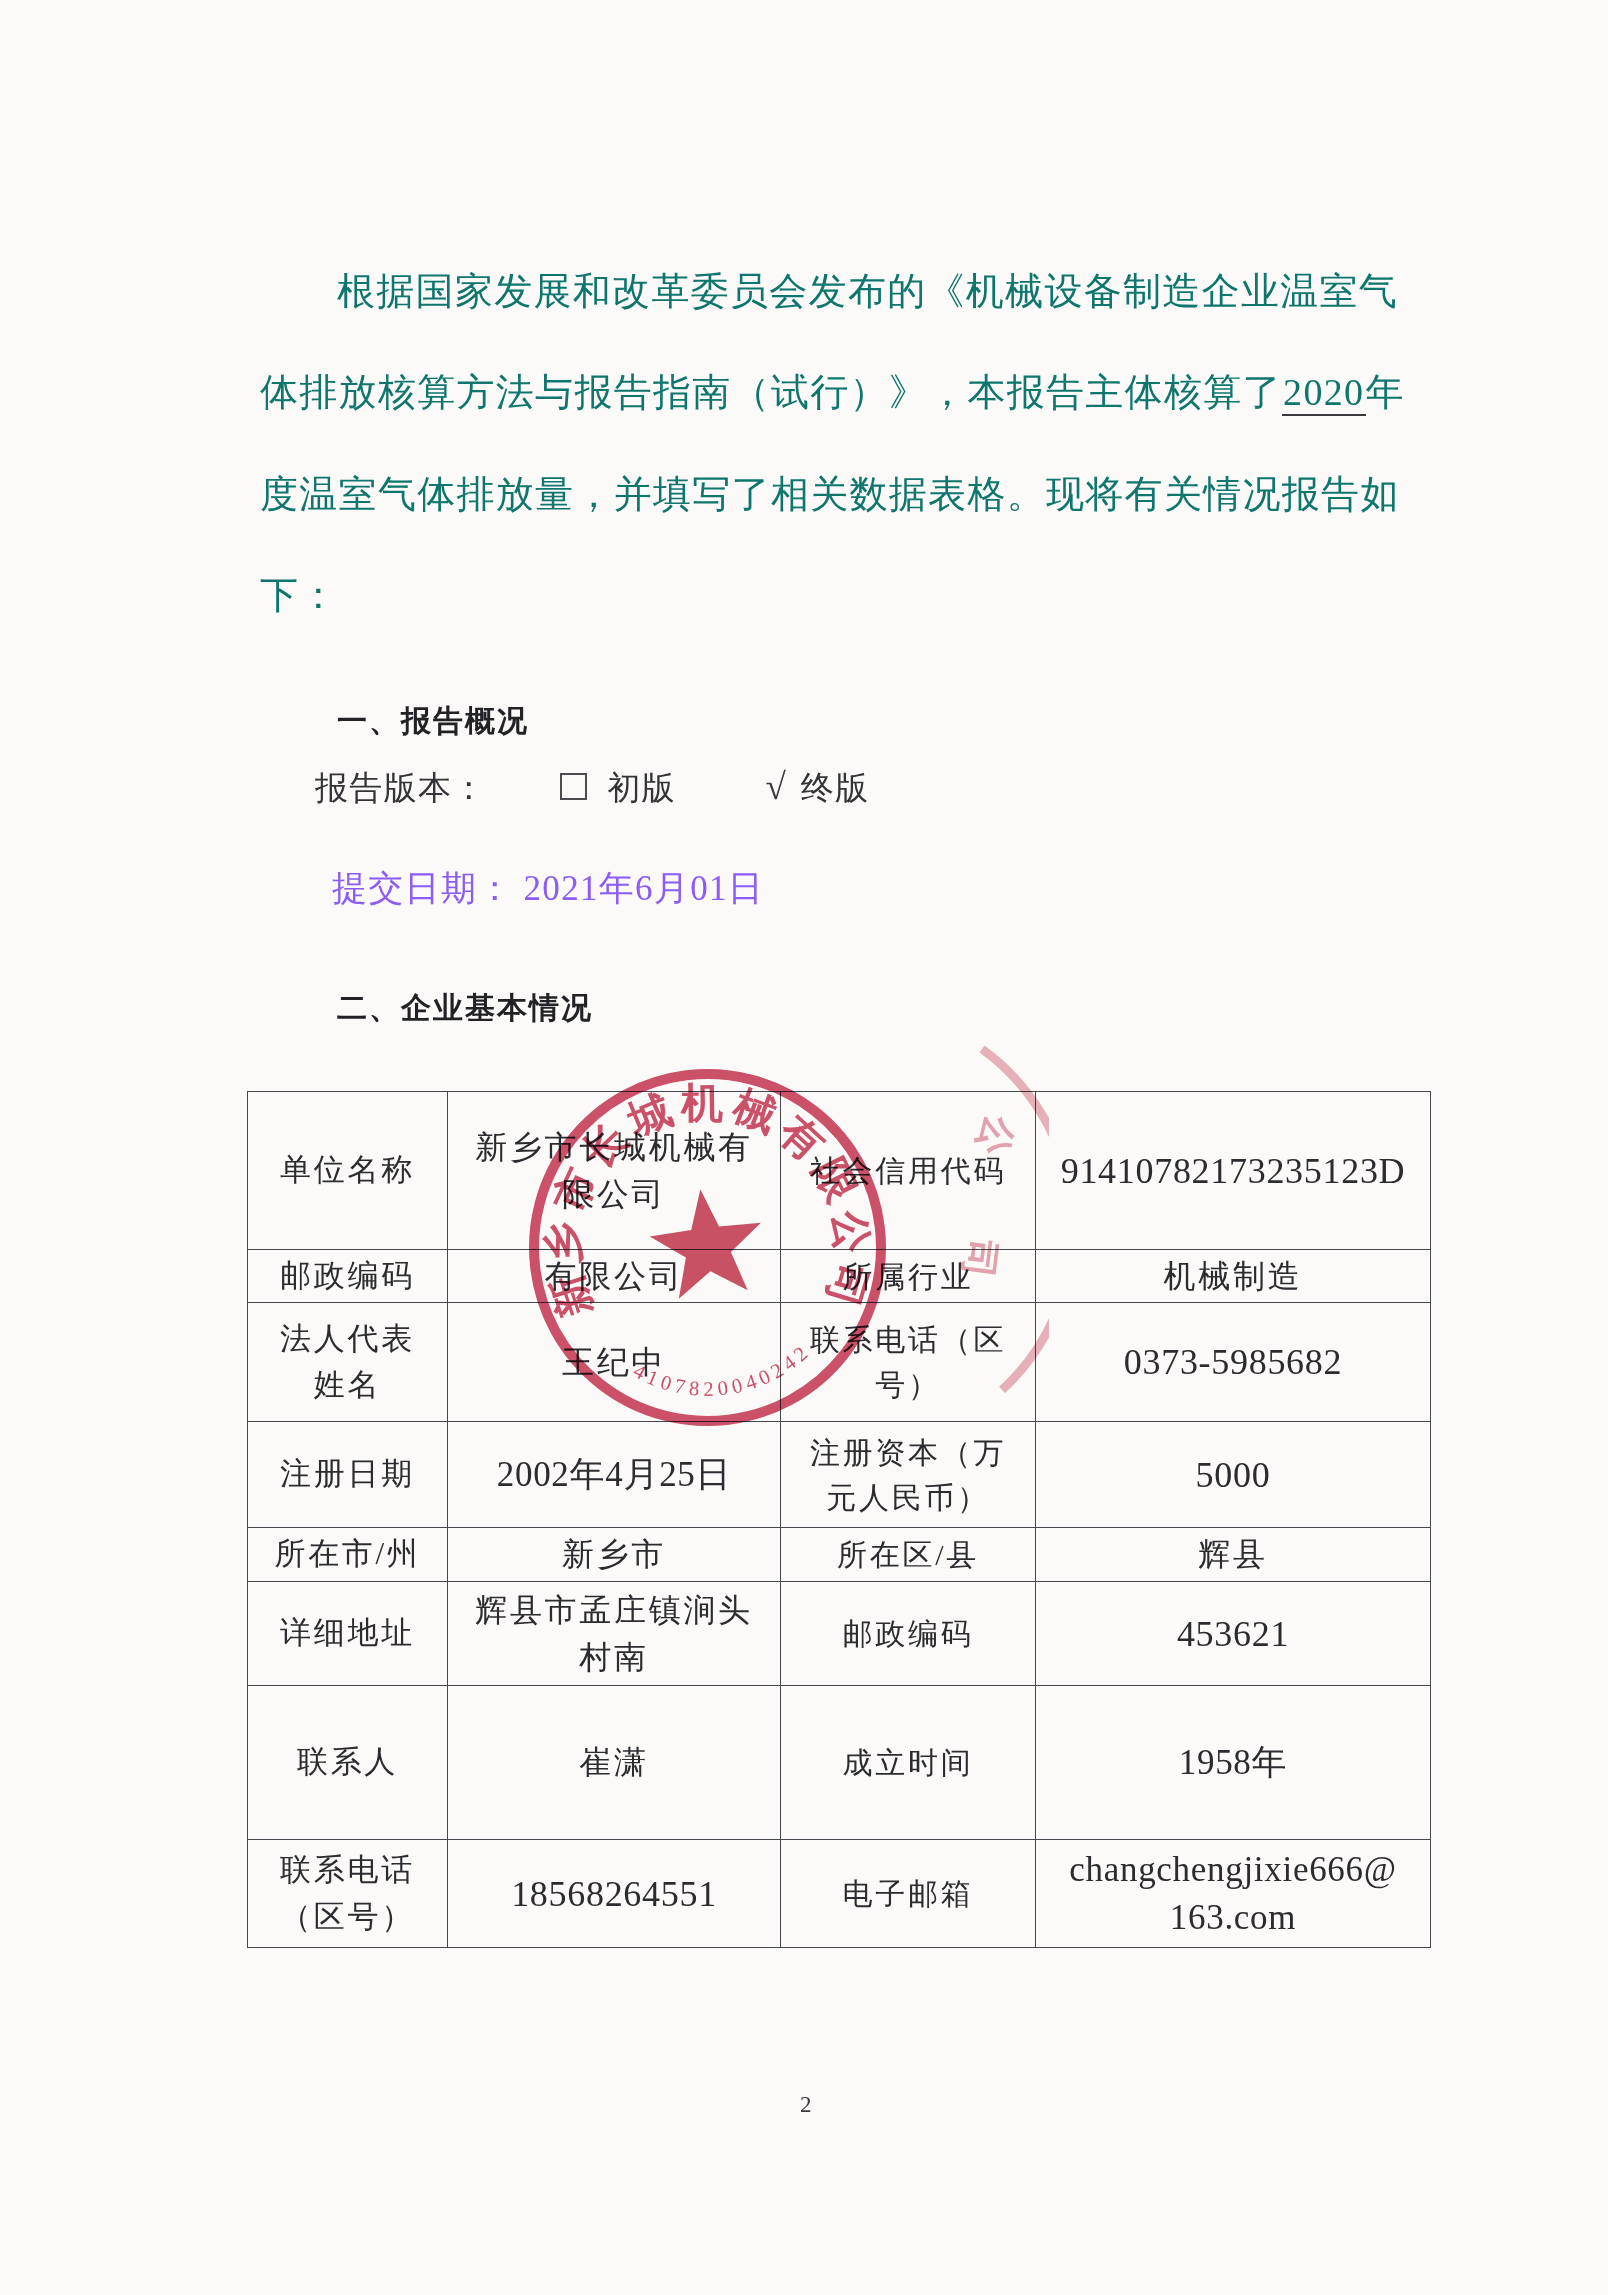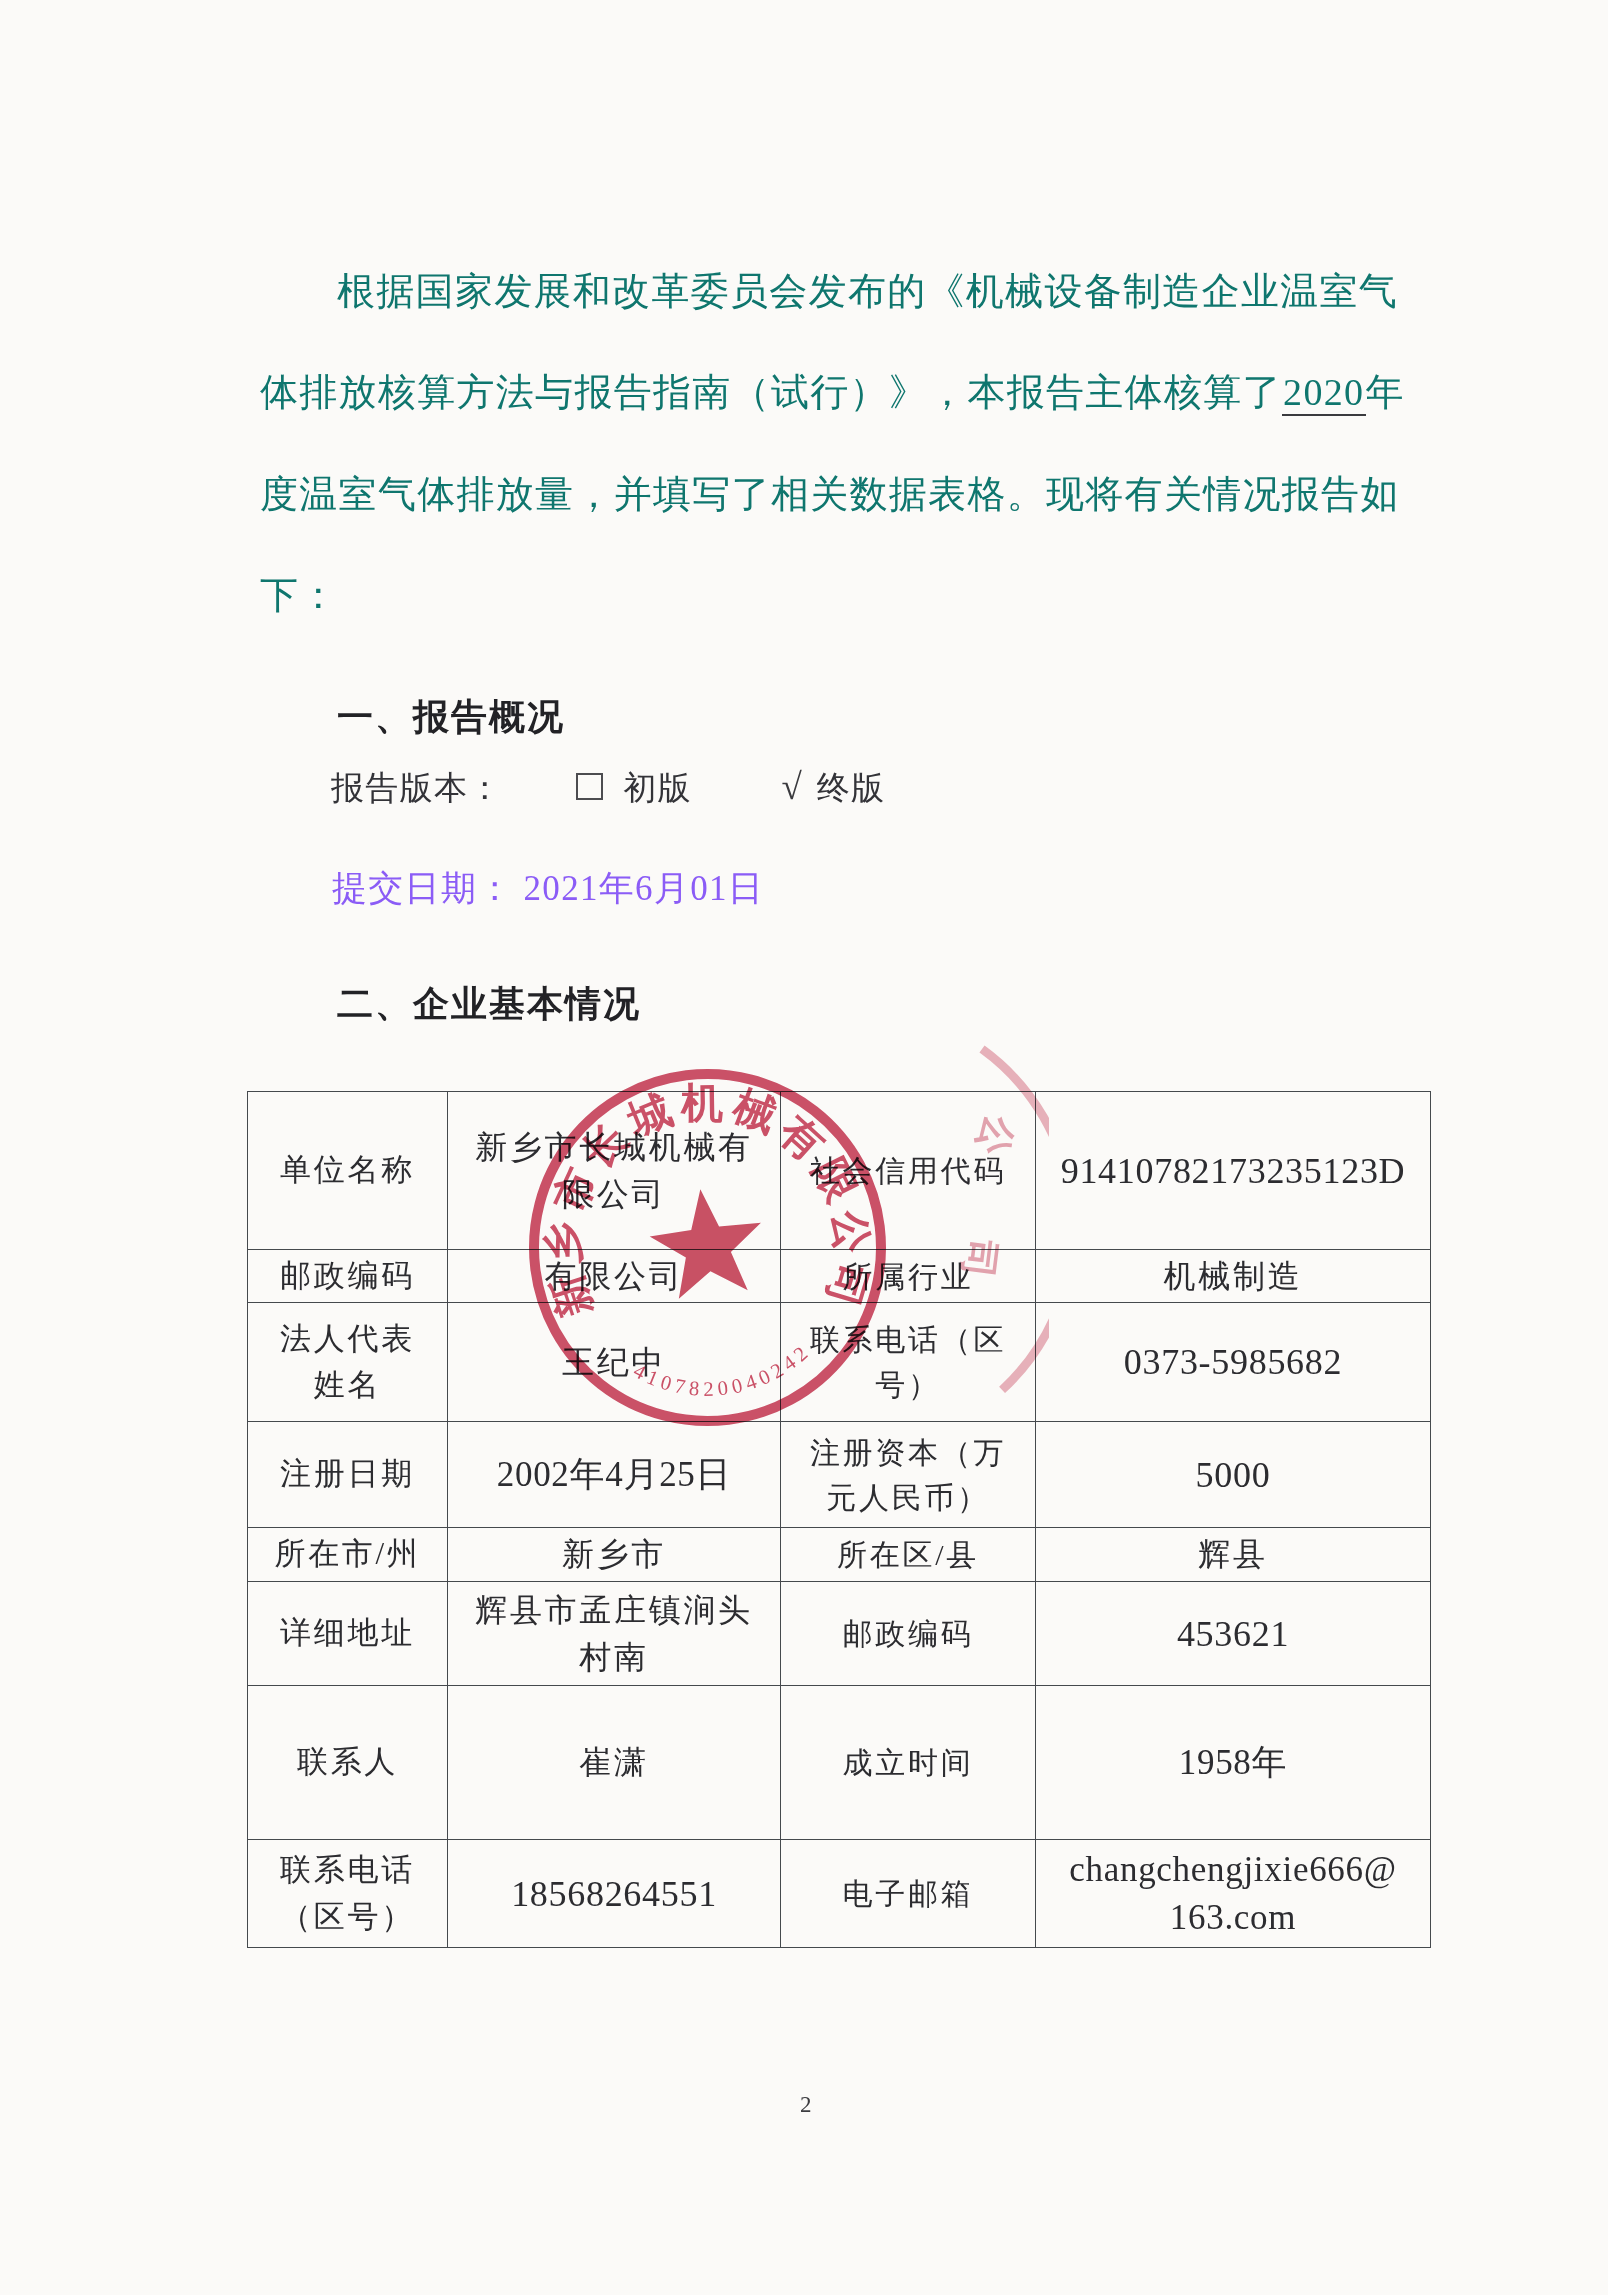--- a/index.html
+++ b/index.html
@@ -11,27 +11,27 @@
   }
   
   .pline{position:absolute; left:260px; font-size:38px; letter-spacing:1.3px; white-space:nowrap; color:#0f766e;}
   .pl1{top:266px; left:337px;}
   .pl2{top:367px;}
   .pl3{top:469px;}
   .pl4{top:570px;}
   .u2020{font-family:Liberation Serif, serif; border-bottom:2.7px solid #3a3a3e; padding:0 1.3px 1.3px 1.3px;}
   
   .h-sec{
-    position:absolute; left:337px; font-size:36px; font-weight:bold; letter-spacing:2px;
-    color:#222226; font-family:"Liberation Sans","DejaVu Sans",sans-serif; white-space:nowrap;
+    position:absolute; left:337px; font-size:30px; font-weight:bold; letter-spacing:2px;
+    color:#222226; font-family:"Liberation Sans","DejaVu Sans",sans-serif; white-space:nowrap;margin-top:8px;
   }
   .h1{top:693px;}
   .h2{top:980px;}
   
-  .vline{position:absolute; left:331px; top:765px; font-size:33px; letter-spacing:1.3px; white-space:nowrap; color:#333338;}
+  .vline{position:absolute; left:315px; top:765px; font-size:33px; letter-spacing:1.3px; white-space:nowrap; color:#333338;}
   .checkbox{
     display:inline-block; width:23px; height:23px; border:2px solid #4c4c50;
     margin:0 10.7px 0 64px; vertical-align:-0.7px;
   }
   .checkmark{font-size:37px; margin:0 4px 0 80px; color:#3a3a3e;}
   .dline{position:absolute; left:332px; top:865px; font-size:35px; letter-spacing:1.3px; white-space:nowrap; color:#8b5cf6;}
   .dval{font-family:"Liberation Serif",serif;}
   
   table.info{
     position:absolute; left:247px; top:1091px;

